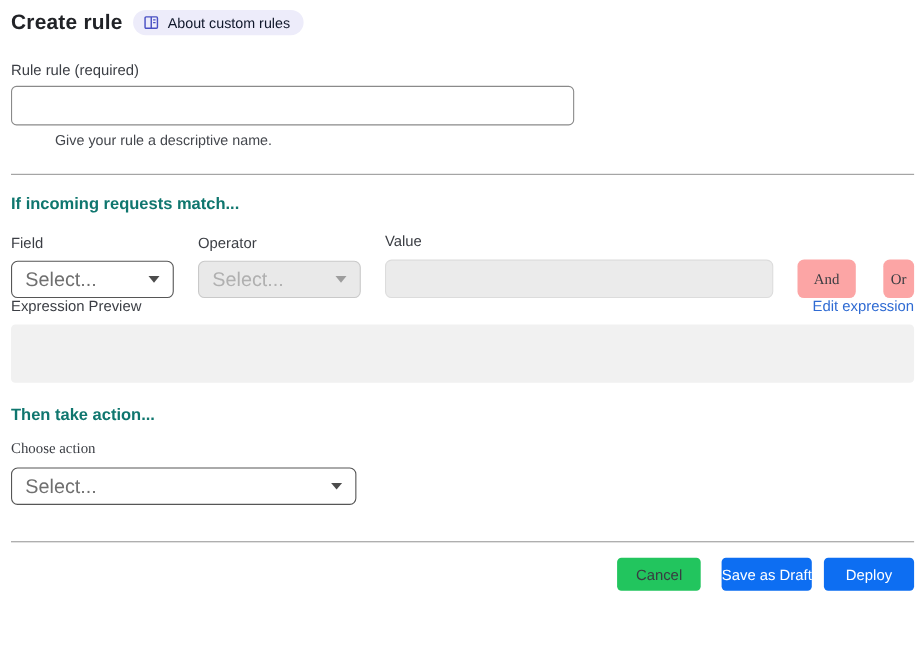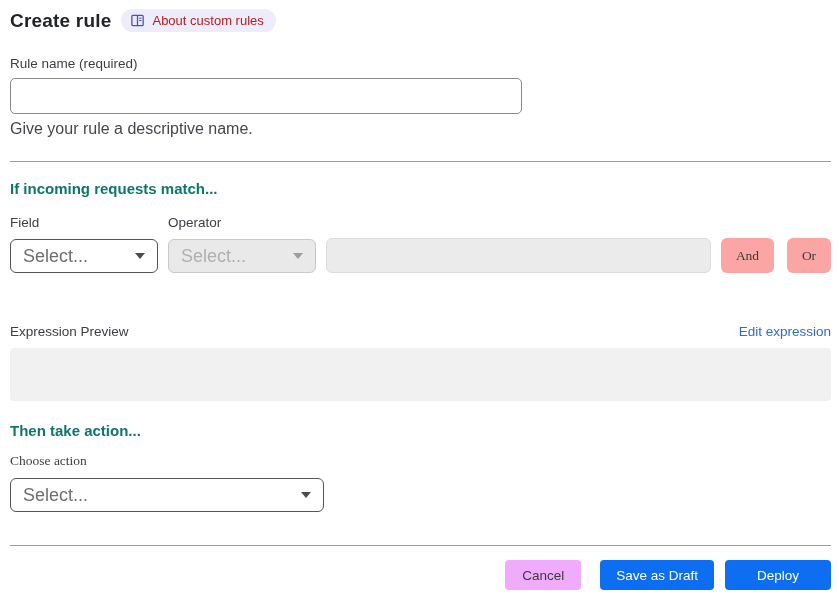--- a/index.html
+++ b/index.html
@@ -10,45 +10,45 @@
     color: #36393f;
     overflow: hidden;
   }
   .page { width: 821px; margin-left: 10px; }
 
   
   .header { display: flex; align-items: flex-end; margin-top: 9px; gap: 10px; }
   .page-title { font-size: 19px; font-weight: 700; color: #212327; letter-spacing: .2px; }
   .about-badge {
     display: inline-flex; align-items: center; gap: 7px;
-    background: #edecfa; color: #b91c1c;
+    background: #edecfa; color: #0f172a;
     font-size: 13px; padding: 4px 12px 4px 9px;
     border-radius: 12px; cursor: pointer;
   }
   .about-badge svg { display: block; }
 
   
   .field-label { font-size: 13.5px; color: #3b3e44; }
   .rule-name-label { margin-top: 24px; }
   .rule-name-input {
     margin-top: 7px; width: 512px; height: 36px;
     border: 1px solid #8a8a8a; border-radius: 5px;
     font-size: 14px; padding: 0 10px; color: #36393f;
     font-family: "Liberation Sans", sans-serif;
     display: block; background: #fff;
   }
-  .helper-text { margin-top: 6px; font-size: 16px; color: #44474d; }
+  .helper-text { margin-top: 6px; font-size: 13px; color: #44474d; margin-left: 40px; }
 
   .divider { border: none; border-top: 1px solid #9c9c9c; margin-top: 23px; }
 
   .section-heading { font-size: 15px; font-weight: 700; color: #0f766e; }
   .match-heading { margin-top: 18px; }
 
   
-  .builder-row { display: flex; margin-top: 18px; align-items: flex-end; }
+  .builder-row { display: flex; margin-top: 18px; align-items: flex-end; gap: 12px; }
   .col { display: flex; flex-direction: column; }
   .col-field { width: 148px; margin-right: 10px; }
   .col-operator { width: 148px; margin-right: 10px; }
   .col-value { flex: 1; }
   .col .field-label { margin-bottom: 9px; }
 
   .select-box {
     height: 34px; border-radius: 6px; background: #fff;
     display: flex; align-items: center; justify-content: space-between;
     padding: 0 12px; font-size: 18px; cursor: pointer;
@@ -69,45 +69,45 @@
     height: 35px; width: 100%; border: 1px solid #dcdcdc; border-radius: 6px;
     background: #ebebeb; padding: 0 10px; font-size: 13px;
     font-family: "Liberation Sans", sans-serif; color: #36393f;
   }
   .gray-btn {
     height: 35px; border: none; border-radius: 6px; background: #fca5a5;
     color: #393c41; font-size: 13.5px; cursor: pointer;
     font-family: Liberation Serif, serif;
   }
   .and-btn { width: 53px; margin-left: 10px; }
-  .or-btn  { width: 44px; margin-left: 13px; }
+  .or-btn  { width: 28px; margin-left: 13px; }
 
   
-  .preview-header { display: flex; justify-content: space-between; align-items: flex-end; margin-top: 51px; }
+  .preview-header { display: flex; justify-content: space-between; align-items: flex-end; }
   .edit-link { font-size: 13.5px; color: #2f6bd3; text-decoration: none; cursor: pointer; }
   .preview-box {
     margin-top: 9px; height: 53px; background: #f1f1f1; border-radius: 4px;
     font-size: 13px; color: #55585e; padding: 8px 10px;
   }
 
   
   .action-heading { margin-top: 21px; }
   .choose-label { margin-top: 14px; font-family: Liberation Serif, serif; }
   .choose-select { margin-top: 9px; width: 314px; }
 
   .footer-divider { margin-top: 33px; border-top: 1px solid #9c9c9c; }
   .footer { display: flex; justify-content: flex-end; align-items: center; margin-top: 14px; }
   .btn {
     height: 30px; border: none; border-radius: 4px; font-size: 13.5px;
     cursor: pointer; font-family: "Liberation Sans", sans-serif;
   }
-  .cancel-btn { background: #f0abfc; color: #393c41; padding: 0 17px; }
+  .cancel-btn { background: #22c55e; color: #393c41; padding: 0 17px; }
   .blue-btn { background: #0d6ef2; color: #ffffff; }
-  .save-draft-btn { margin-left: 19px; padding: 0 16px; }
-  .deploy-btn { margin-left: 11px; padding: 0 32px; }
+  .save-draft-btn { margin-left: 19px; padding: 0 0; }
+  .deploy-btn { margin-left: 11px; padding: 0 20px; }
 </style>
 </head>
 <body>
 
 <div class="page">
 
   <div class="header">
     <div class="page-title">Create rule</div>
     <div class="about-badge">
       <span>
@@ -115,21 +115,21 @@
           <rect x="2" y="2.5" width="12" height="11" rx="1" stroke="#4a50c4" stroke-width="1.4"></rect>
           <line x1="8" y1="2.5" x2="8" y2="13.5" stroke="#4a50c4" stroke-width="1.4"></line>
           <line x1="9.8" y1="5.5" x2="12.2" y2="5.5" stroke="#4a50c4" stroke-width="1.2"></line>
           <line x1="9.8" y1="8" x2="12.2" y2="8" stroke="#4a50c4" stroke-width="1.2"></line>
         </svg>
       </span>
       <span>About custom rules</span>
     </div>
   </div>
 
-  <div class="field-label rule-name-label">Rule name (required)</div>
+  <div class="field-label rule-name-label">Rule rule (required)</div>
   <input class="rule-name-input" type="text" value="" style="">
   <div class="helper-text">Give your rule a descriptive name.</div>
 
   <hr class="divider">
 
   <div class="section-heading match-heading">If incoming requests match...</div>
 
   <div class="builder-row">
     <div class="col col-field">
       <div class="field-label">Field</div>
@@ -139,20 +139,21 @@
       </div>
     </div>
     <div class="col col-operator">
       <div class="field-label">Operator</div>
       <div class="select-box select-disabled">
         <span>Select...</span>
         <span class="caret"></span>
       </div>
     </div>
     <div class="col col-value">
+      <div class="field-label">Value</div>
       <input class="value-input" type="text" disabled="" value="" style="">
     </div>
     <button class="gray-btn and-btn">And</button>
     <button class="gray-btn or-btn">Or</button>
   </div>
 
   <div class="preview-header">
     <div class="field-label">Expression Preview</div>
     <a class="edit-link">Edit expression</a>
   </div>

